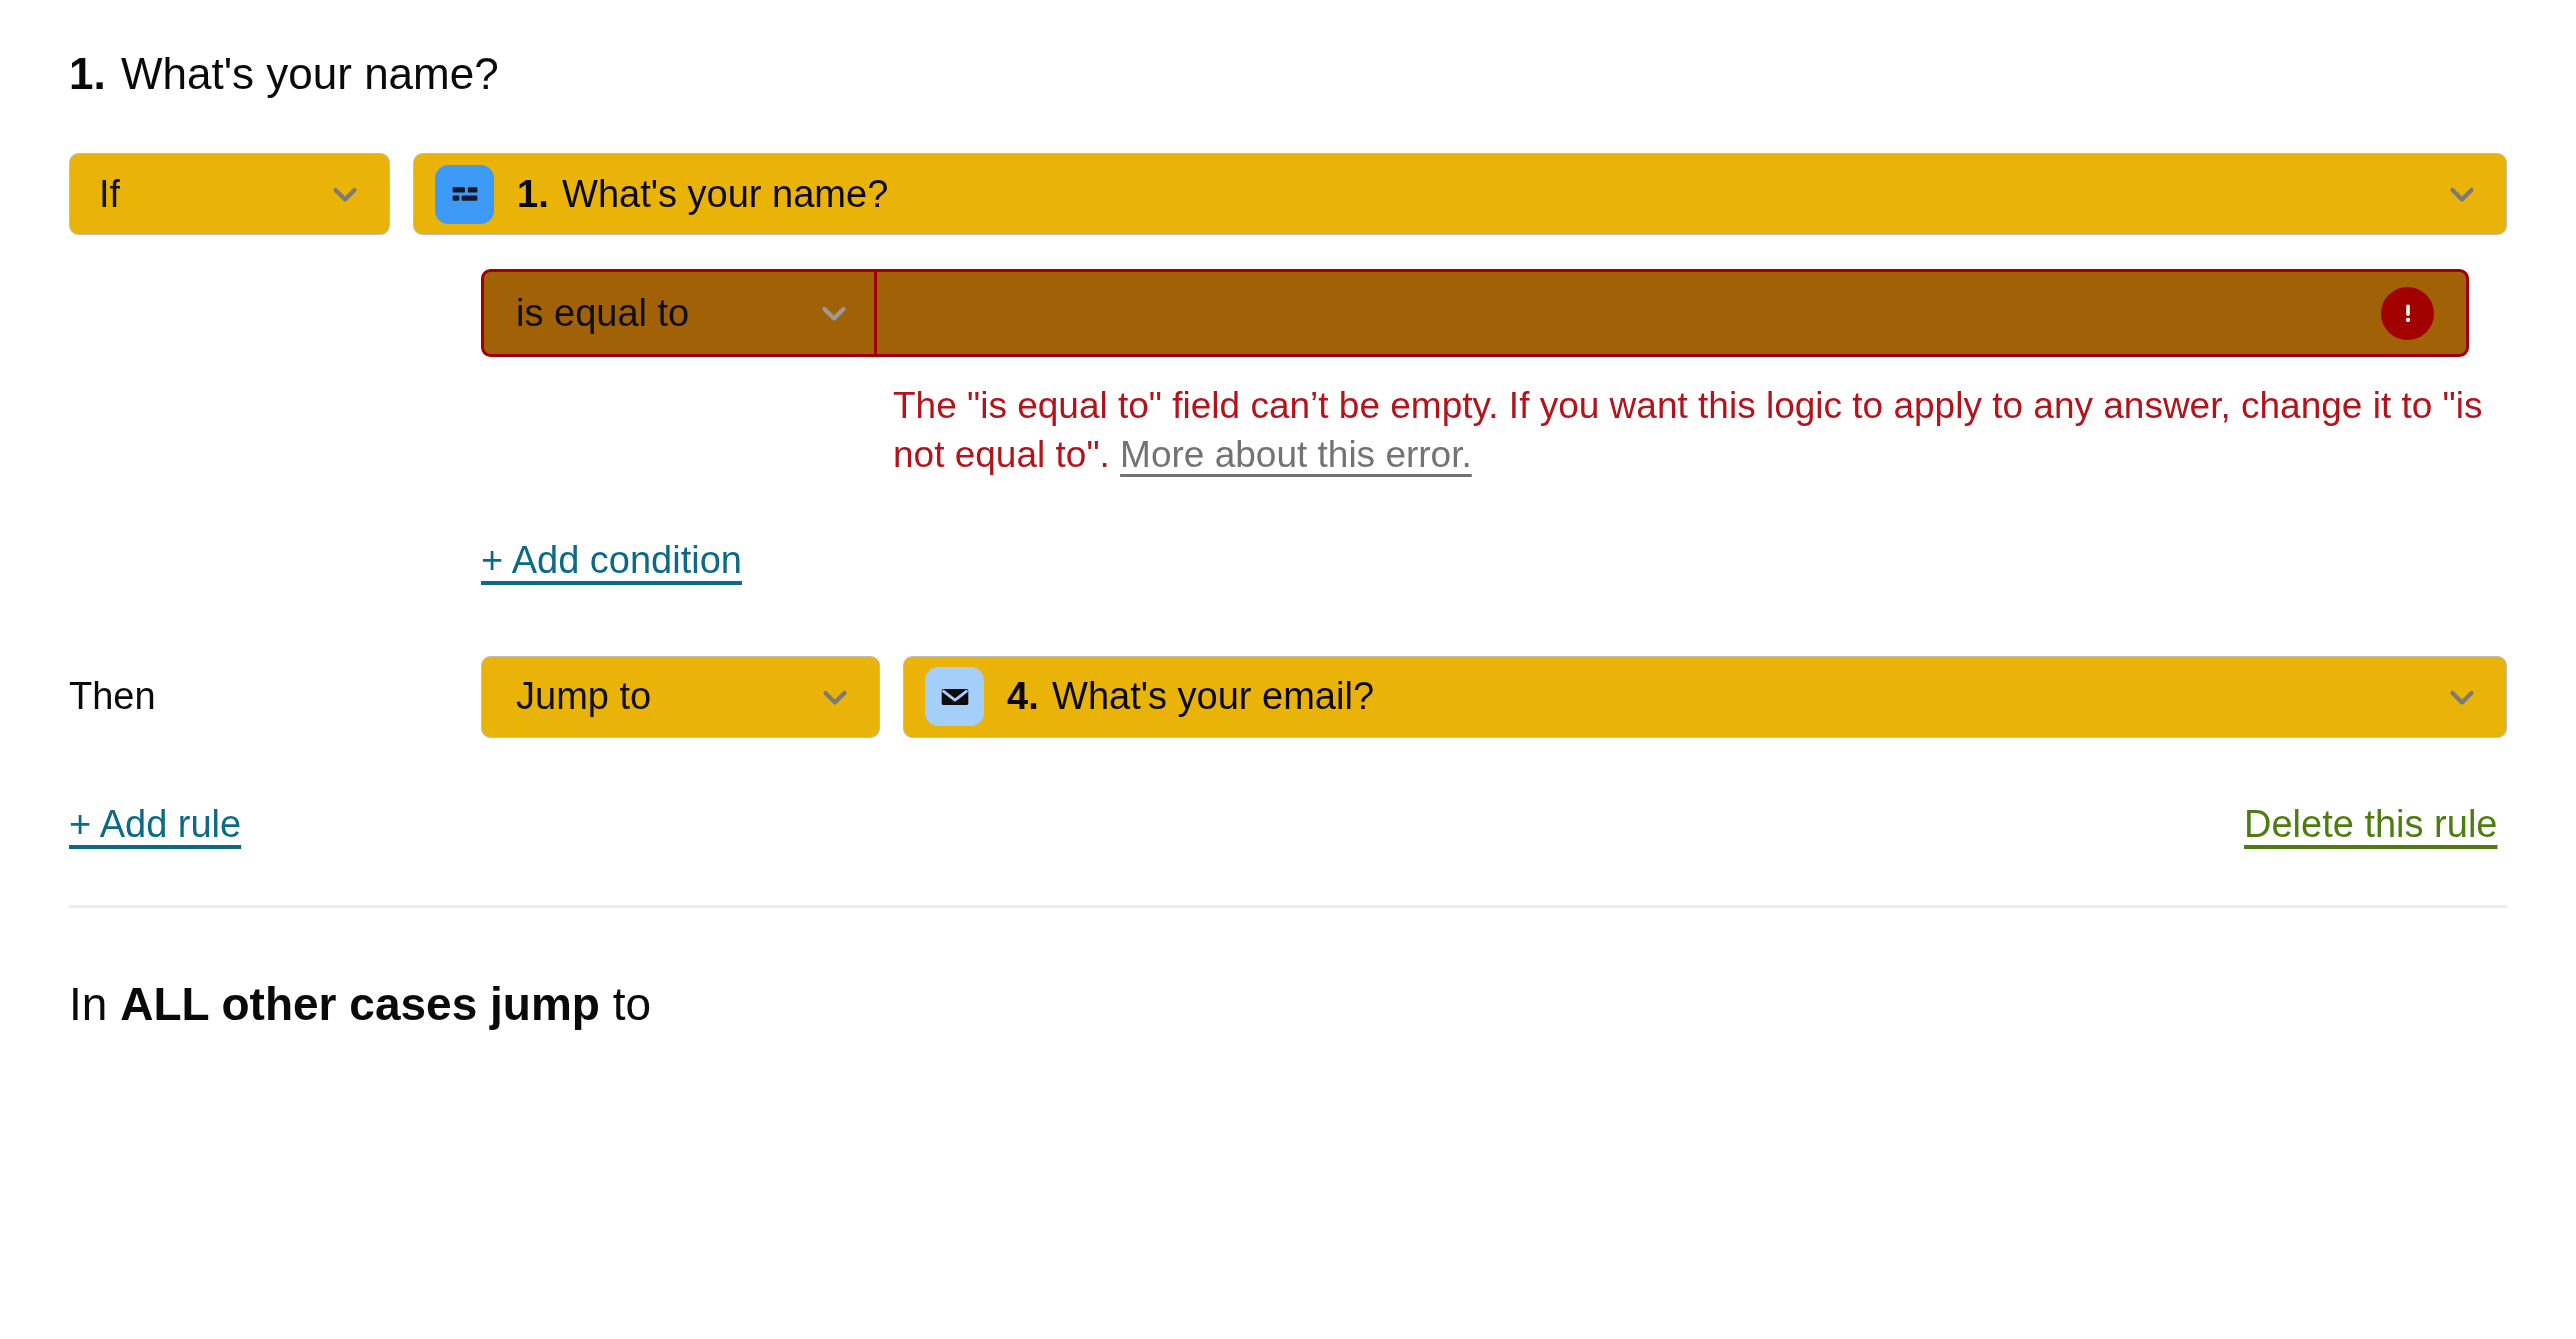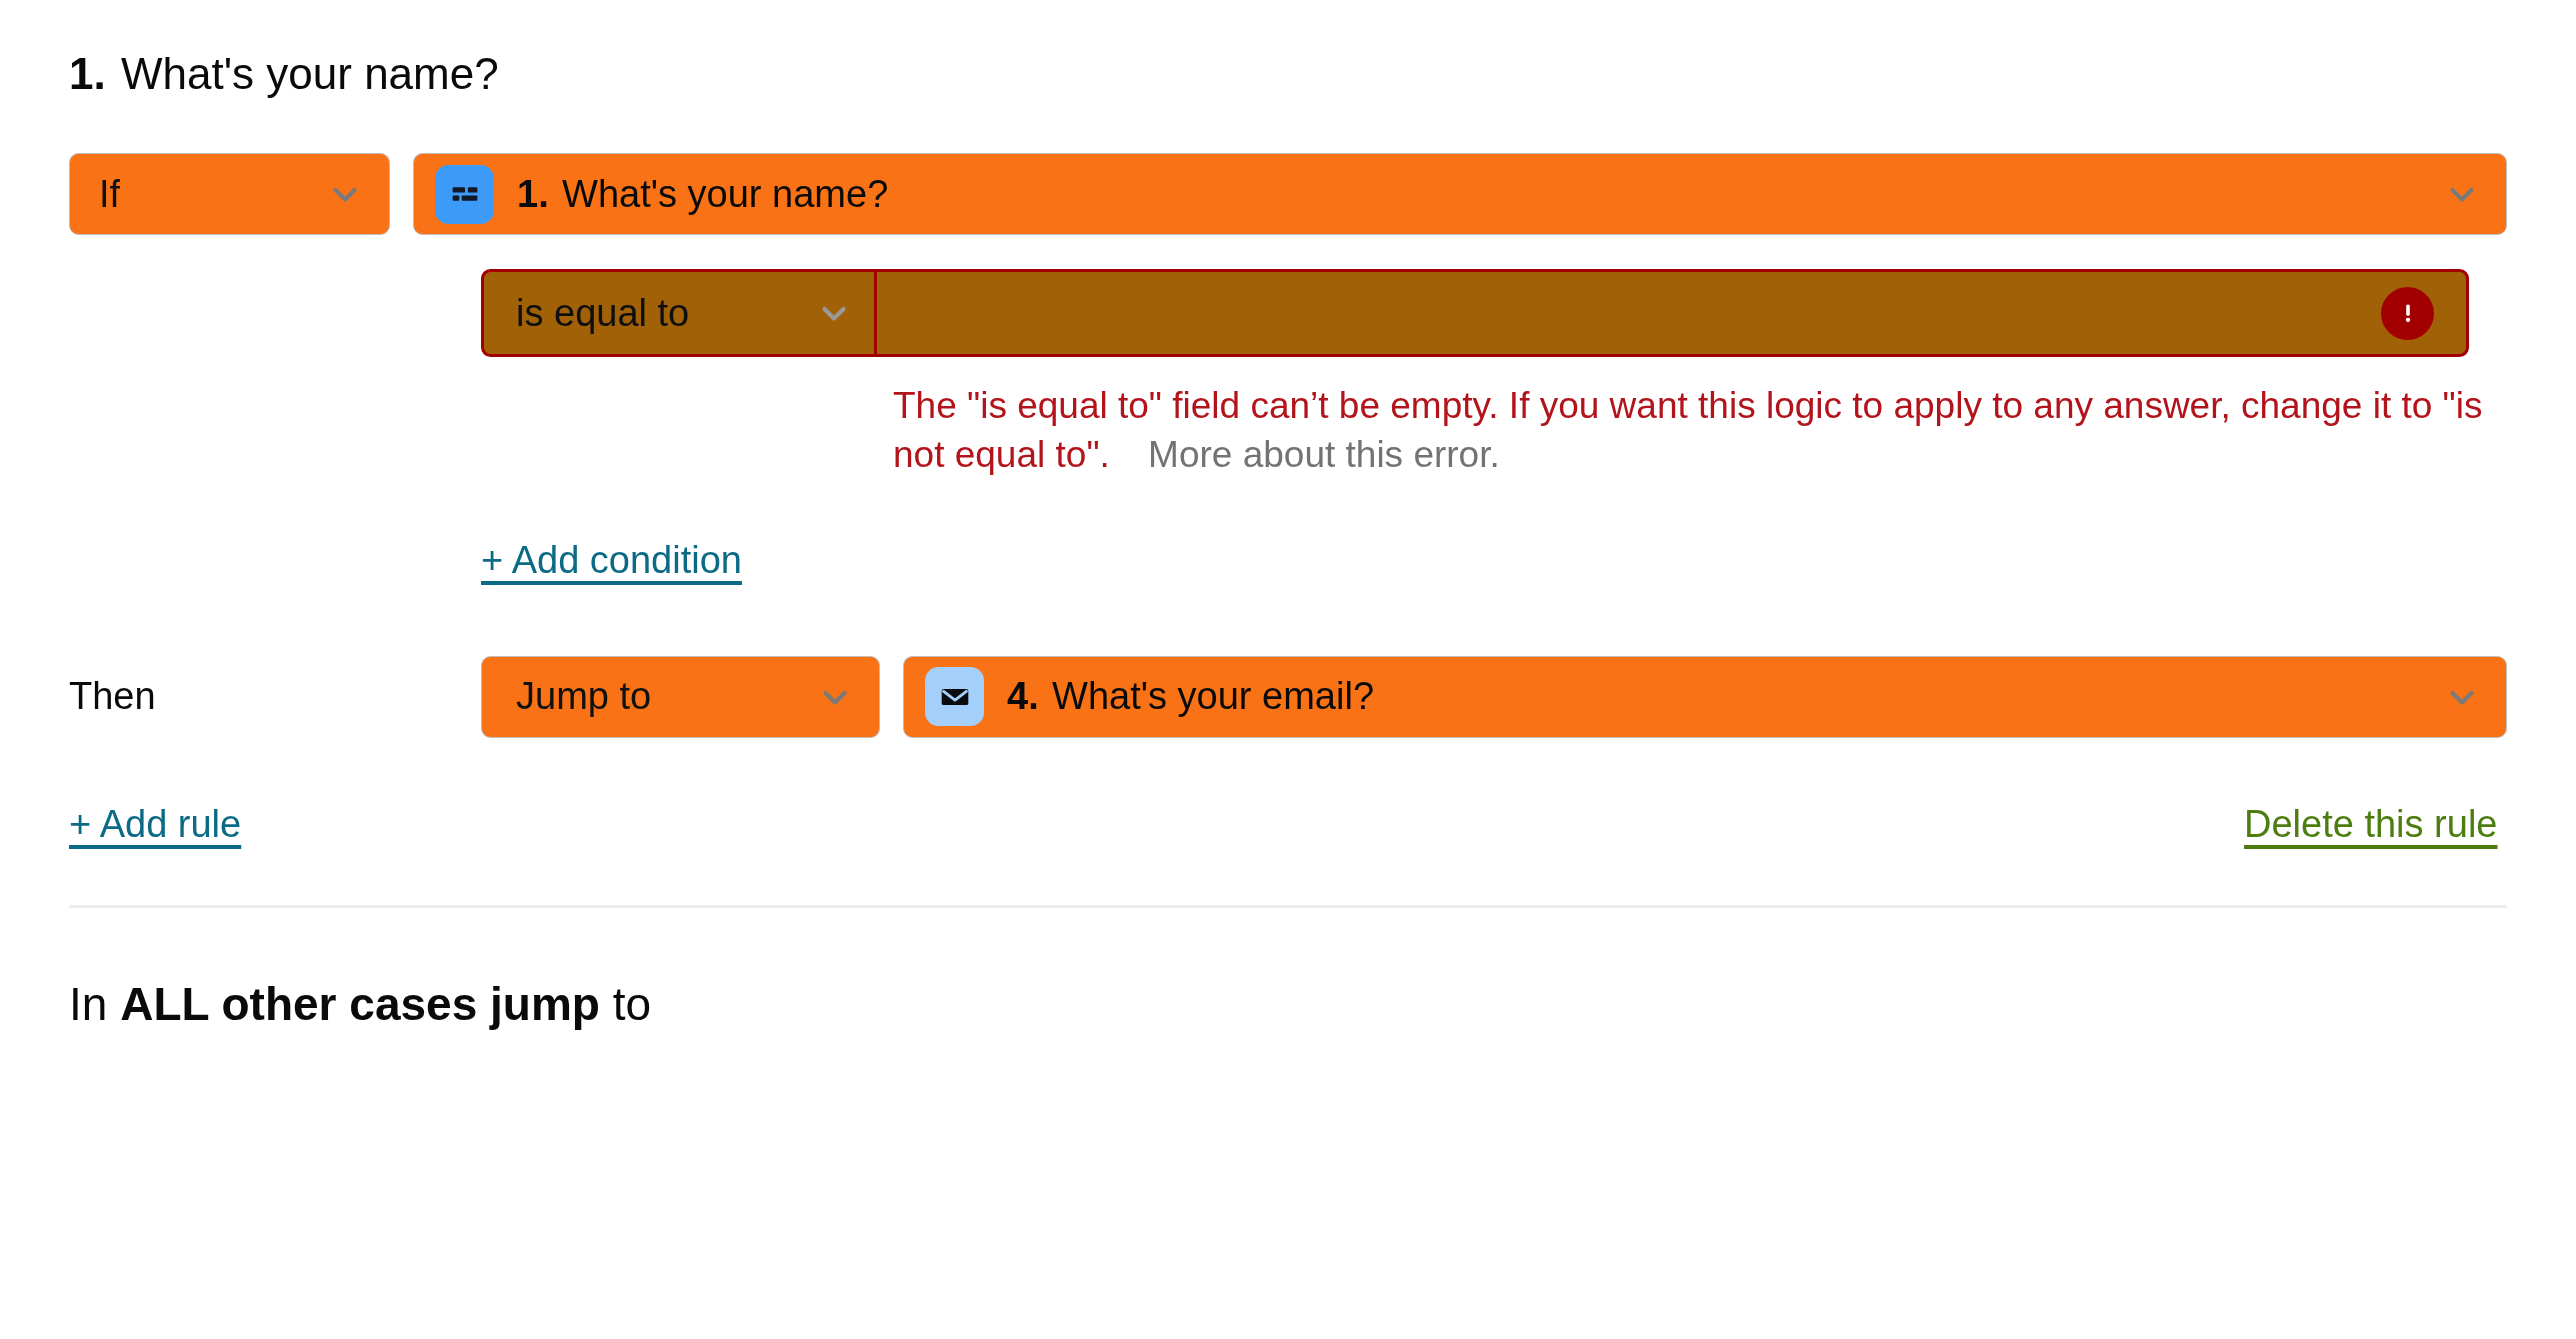--- a/index.html
+++ b/index.html
@@ -48,21 +48,21 @@
     flex: 0 0 343px;
     font-size: 38px;
     color: #0a0a0a;
   }
 
   
   .select {
     box-sizing: border-box;
     display: flex;
     align-items: center;
-    background: #f97316;
+    background: #eab308;
     border: 1.9px solid #bdbdbd;
     border-radius: 9.5px;
     height: 82px;
     position: relative;
     cursor: pointer;
   }
   .select .sel-text {
     font-size: 38px;
     color: #111;
     white-space: nowrap;
@@ -190,24 +190,24 @@
   .error-message {
     padding-left: 412px;
     margin-top: 25px;
     max-width: 1984px;
     font-size: 37px;
     line-height: 1.32;
     color: #b3141c;
   }
   .error-link {
     color: #737373;
+    text-decoration: underline;
     text-decoration-thickness: 2.9px;
     text-underline-offset: 6.7px;
     cursor: pointer;
-    margin-left: 28px;
   }
 
   
   .link-teal {
     display: inline-block;
     color: #0b6a85;
     font-size: 38px;
     text-decoration: underline;
     text-decoration-thickness: 3.8px;
     text-underline-offset: 7.6px;

